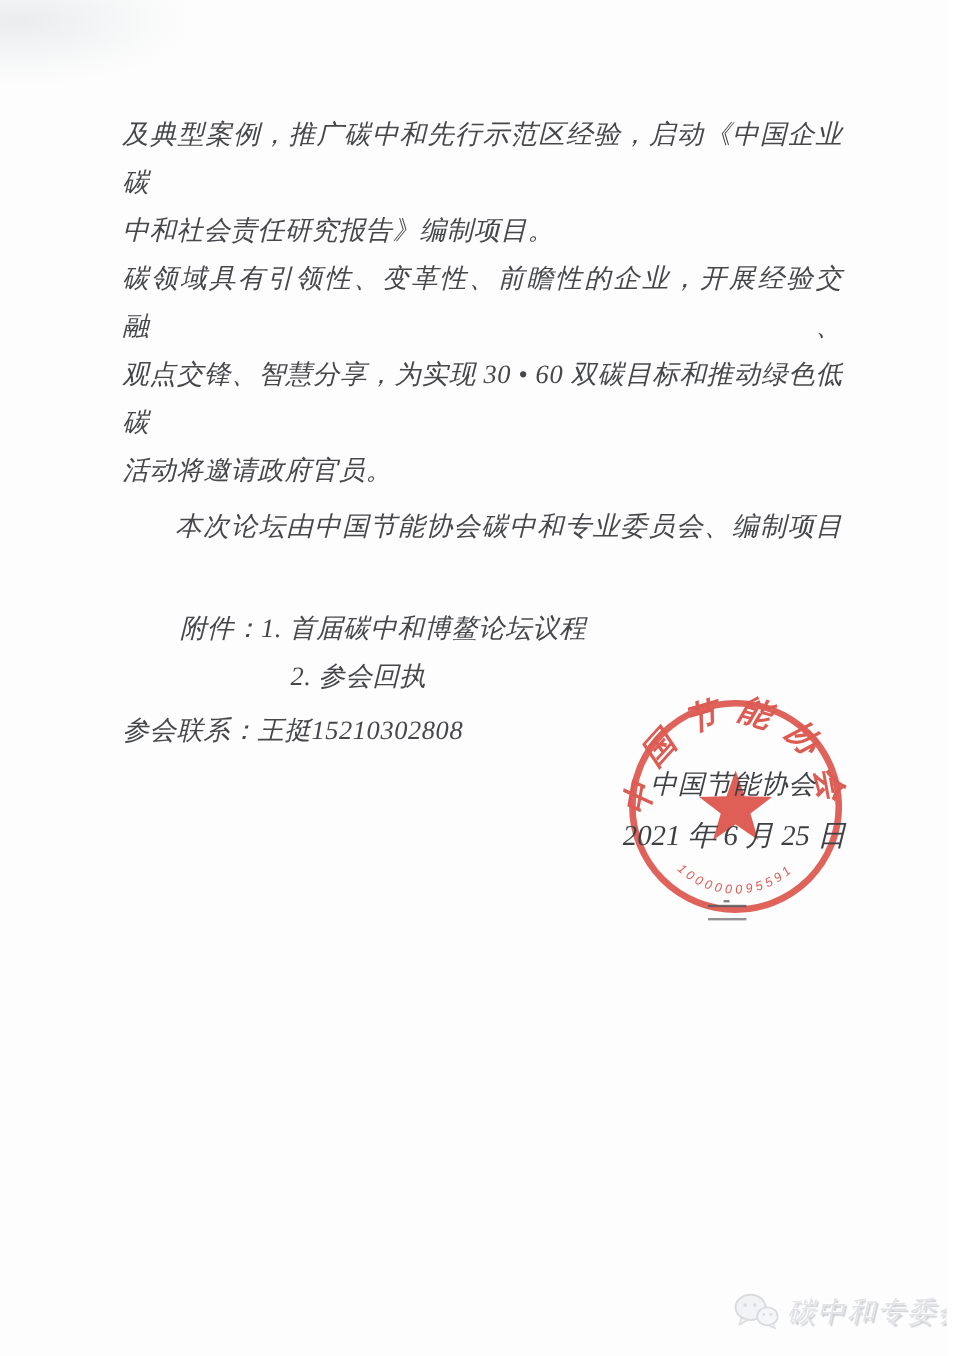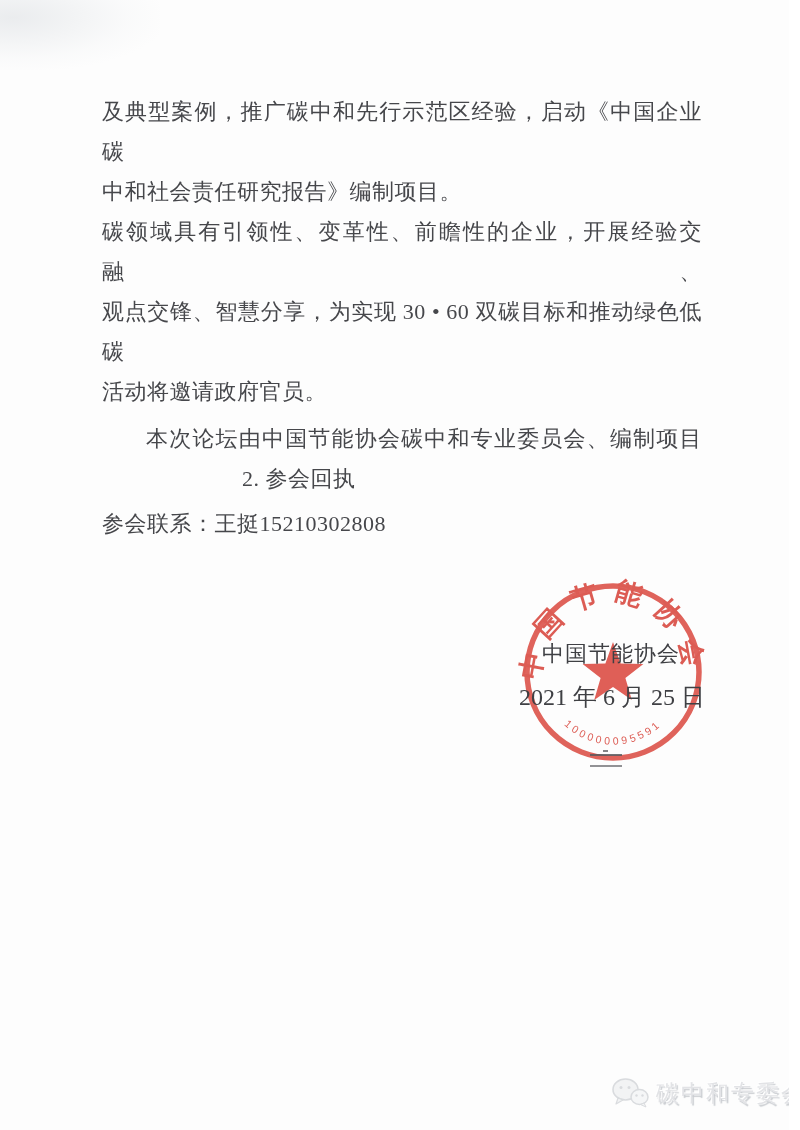--- a/index.html
+++ b/index.html
@@ -1,20 +1,21 @@
 <!DOCTYPE html>
 <html><head>
 <meta charset="utf-8">
 <style>
   html,body { margin:0; padding:0; background:#ffffff; }
   .page {
     position:relative; width:789px; height:1130px;
     background:#fdfdfd; overflow:hidden;
     font-family:"Liberation Serif","DejaVu Serif",serif;
     color:#46474b;
+    font-style:italic;
   }
   .corner-smudge {
     position:absolute; left:0; top:0; width:160px; height:70px;
     background:radial-gradient(ellipse at 8% 25%, rgba(185,192,199,0.28), rgba(220,224,228,0.10) 55%, transparent 75%);
     pointer-events:none;
   }
   .doc-body {
     position:absolute; left:102px; top:92px; width:600px;
     font-size:22px; line-height:40px; letter-spacing:0.5px;
   }
@@ -63,20 +64,23 @@
   <div class="corner-smudge"></div>
 
   <div class="doc-body">
     <div class="line justify">及典型案例，推广碳中和先行示范区经验，启动《中国企业碳</div>
     <div class="line">中和社会责任研究报告》编制项目。</div>
     <div class="line justify">碳领域具有引领性、变革性、前瞻性的企业，开展经验交融、</div>
     <div class="line justify">观点交锋、智慧分享，为实现 30 • 60 双碳目标和推动绿色低碳</div>
     <div class="line">活动将邀请政府官员。</div>
     <div class="line justify indent para-gap">本次论坛由中国节能协会碳中和专业委员会、编制项目</div>
 
+    <div class="line attach-1">
+      <span>附件：</span><span>1. 首届碳中和博鳌论坛议程</span>
+    </div>
     <div class="line attach-2">2. 参会回执</div>
     <div class="line contact-line">参会联系：王挺15210302808</div>
   </div>
 
   <svg class="seal" viewBox="0 0 200 200" xmlns="http://www.w3.org/2000/svg">
     <defs>
       <path id="arcTop" d="M 38,138 A 72,72 0 1 1 162,138" fill="none"></path>
       <path id="arcBottom" d="M 34,126 A 70,70 0 0 0 166,126" fill="none"></path>
     </defs>
     <circle cx="100" cy="100" r="86" fill="none" stroke="#dc4e45" stroke-width="5.5"></circle>

